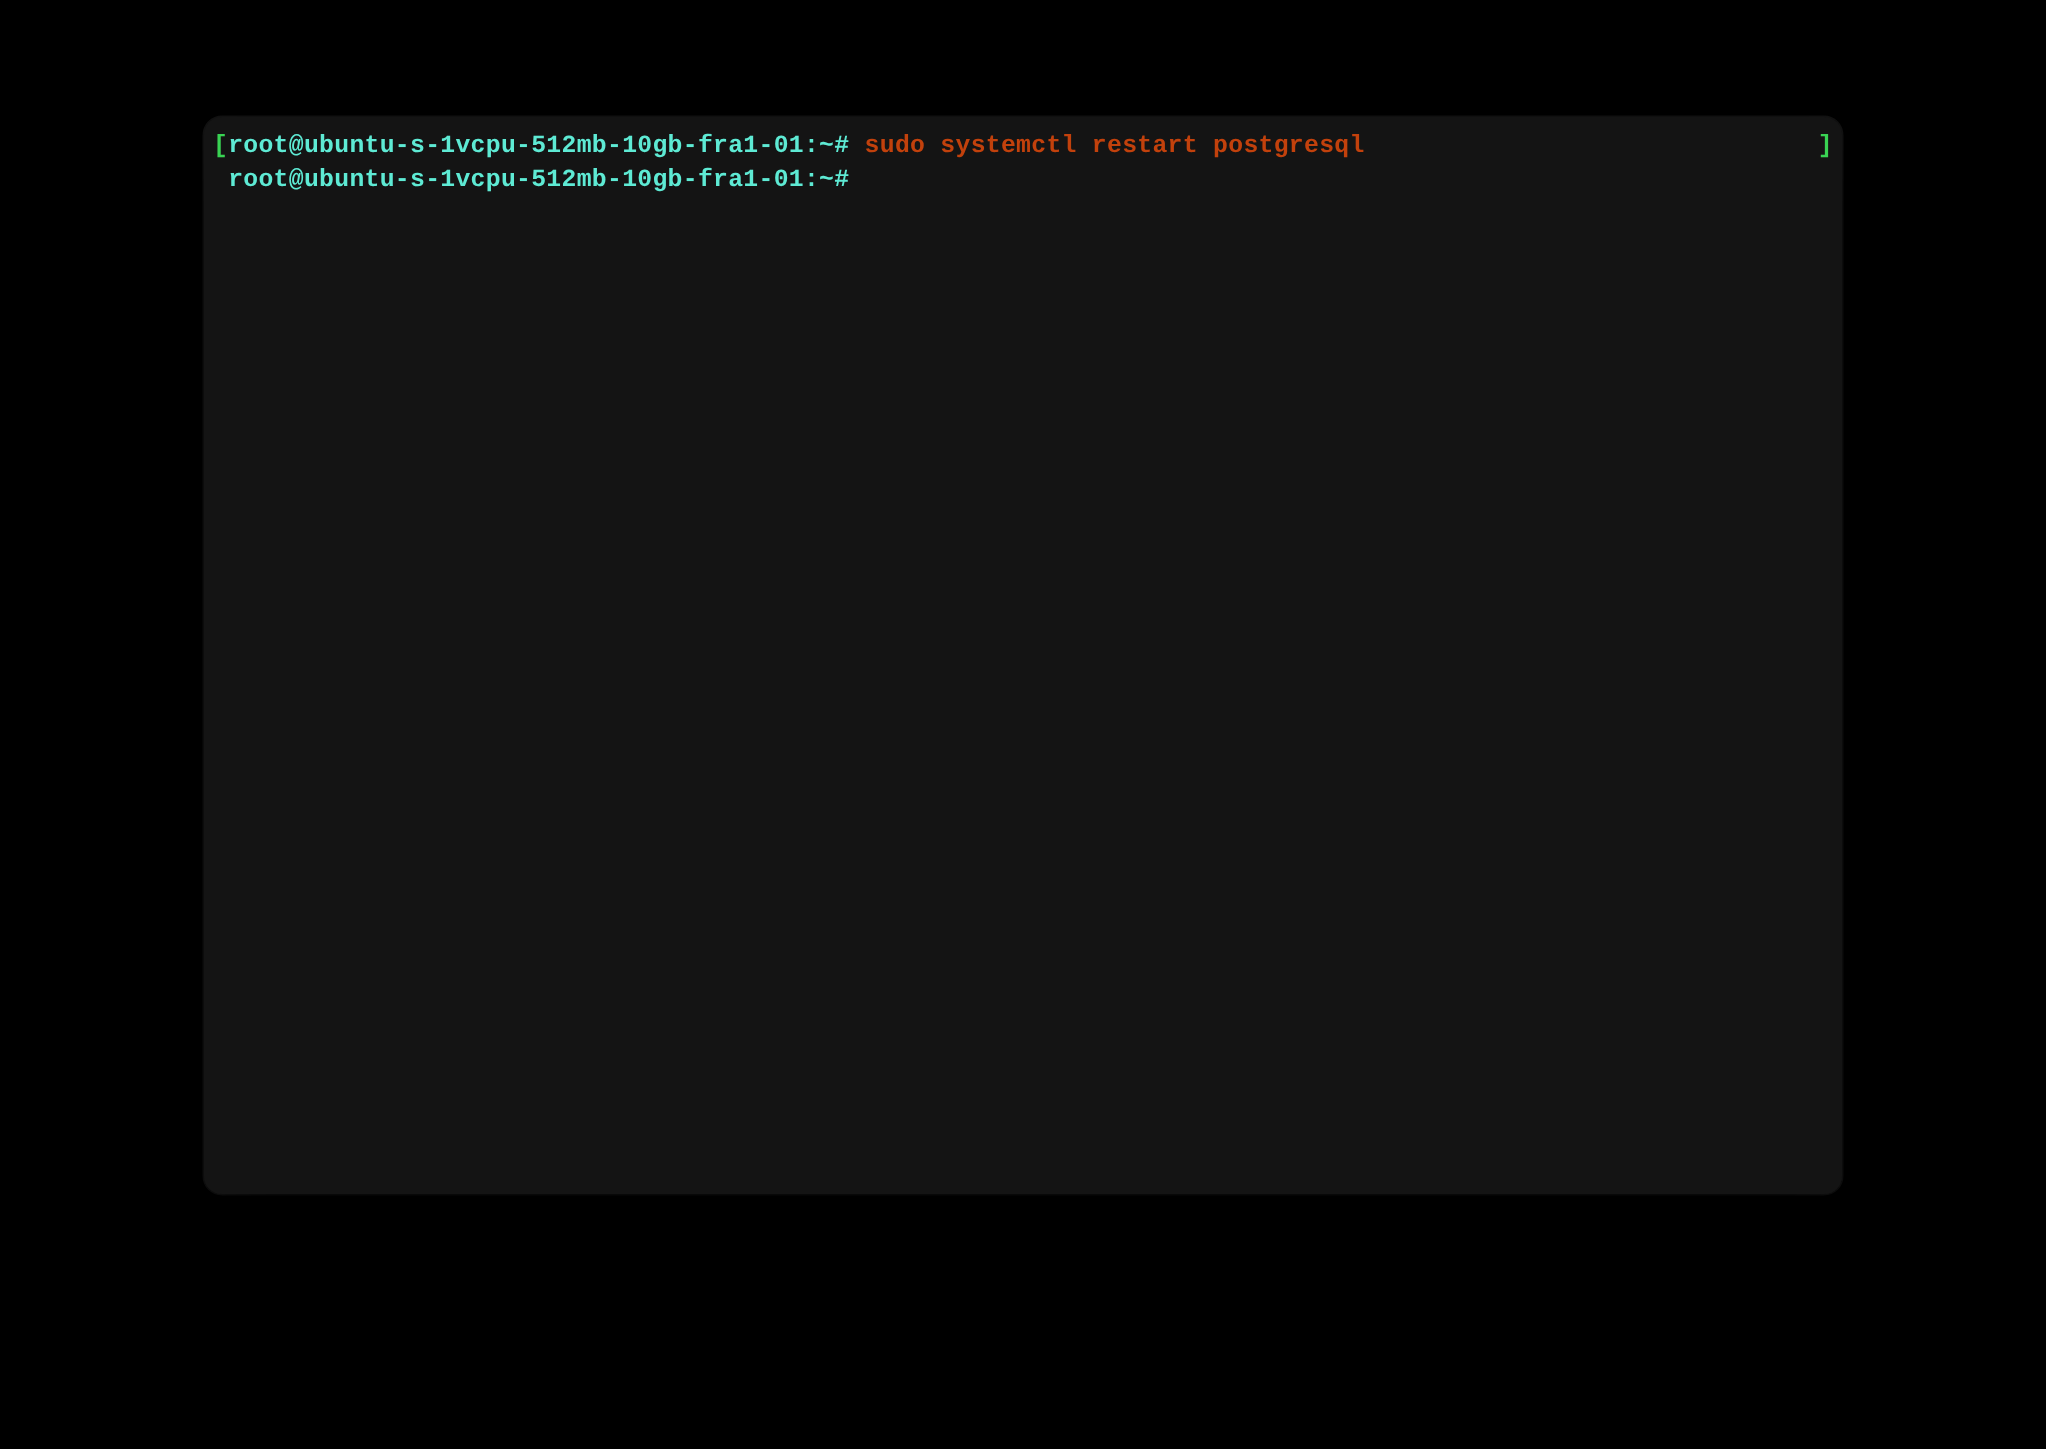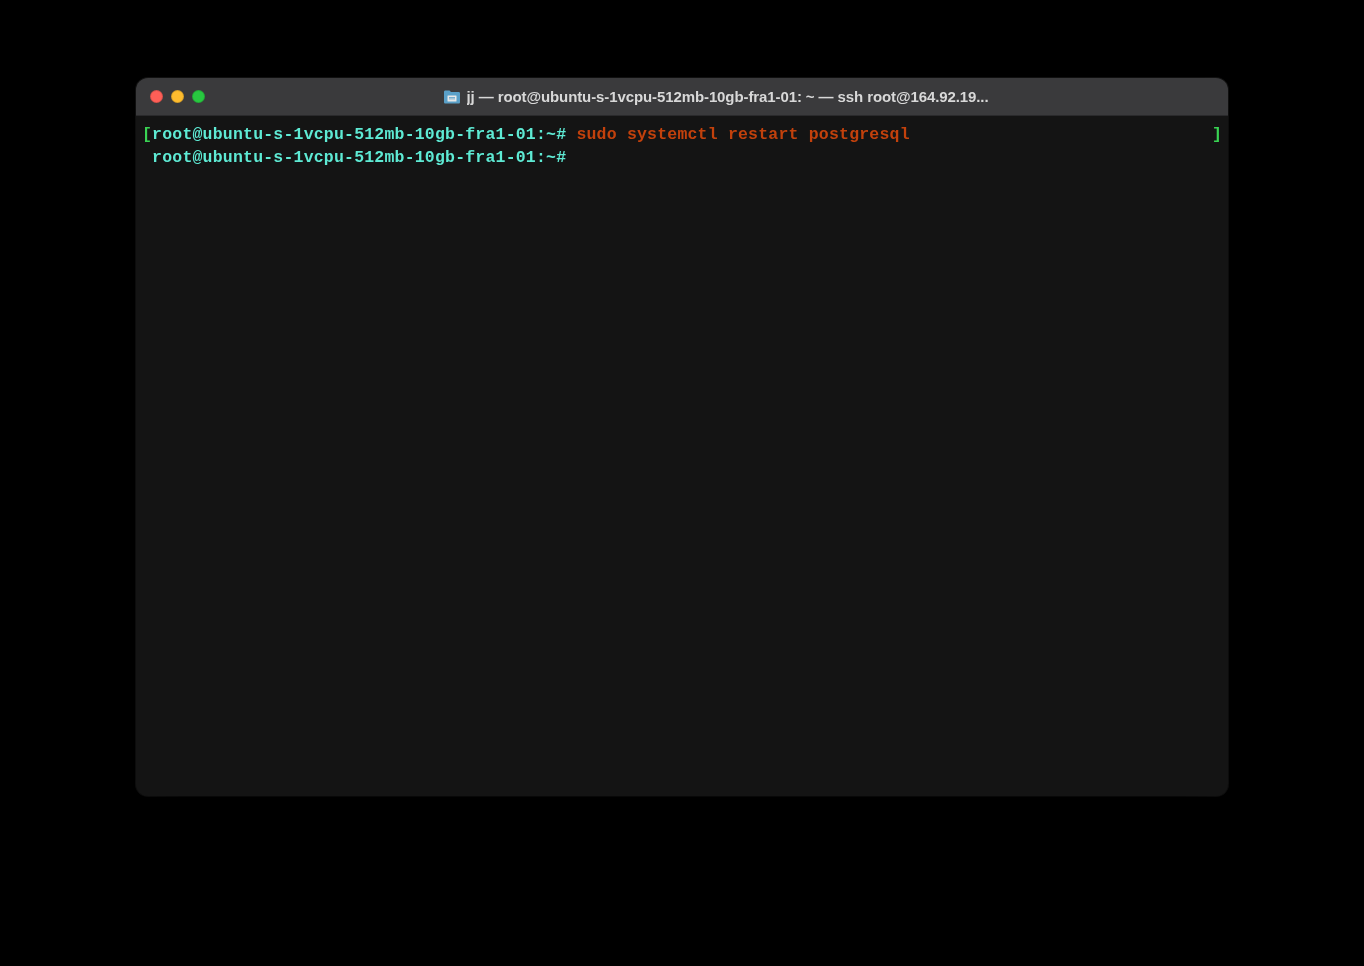--- a/index.html
+++ b/index.html
@@ -125,31 +125,15 @@
 
     .right-bracket {
       float: right;
       color: #39d353;
     }
   </style>
 </head>
 <body>
 
 <div class="terminal-window">
-  <div class="titlebar">
-    <div class="traffic-lights">
-      <div class="traffic-light tl-close"></div>
-      <div class="traffic-light tl-minimize"></div>
-      <div class="traffic-light tl-zoom"></div>
-    </div>
-    <div class="title-content">
-      <svg class="folder-icon" viewBox="0 0 18 14">
-        <path d="M1 2 C1 1 1.5 0.5 2.5 0.5 L6.5 0.5 L8 2 L15.5 2 C16.5 2 17 2.5 17 3.5 L17 12 C17 13 16.5 13.5 15.5 13.5 L2.5 13.5 C1.5 13.5 1 13 1 12 Z" fill="#5aa0c8"></path>
-        <rect x="4.5" y="5.5" width="9" height="6" rx="0.5" fill="#e8e8e8"></rect>
-        <rect x="6" y="7" width="6" height="0.8" fill="#5aa0c8"></rect>
-        <rect x="6" y="8.5" width="6" height="0.8" fill="#5aa0c8"></rect>
-      </svg>
-      <span class="window-title">jj — root@ubuntu-s-1vcpu-512mb-10gb-fra1-01: ~ — ssh root@164.92.19...</span>
-    </div>
-  </div>
 
   <div class="terminal-body"><span class="terminal-line"><span class="bracket">[</span><span class="prompt-seg">root@ubuntu-s-1vcpu-512mb-10gb-fra1-01:~#</span><span class="cmd-seg"> sudo systemctl restart postgresql</span><span class="right-bracket">]</span></span><span class="terminal-line"><span class="bracket"> </span><span class="prompt-seg">root@ubuntu-s-1vcpu-512mb-10gb-fra1-01:~#</span><span class="cmd-seg"></span></span></div>
 </div>
 
 </body></html>

